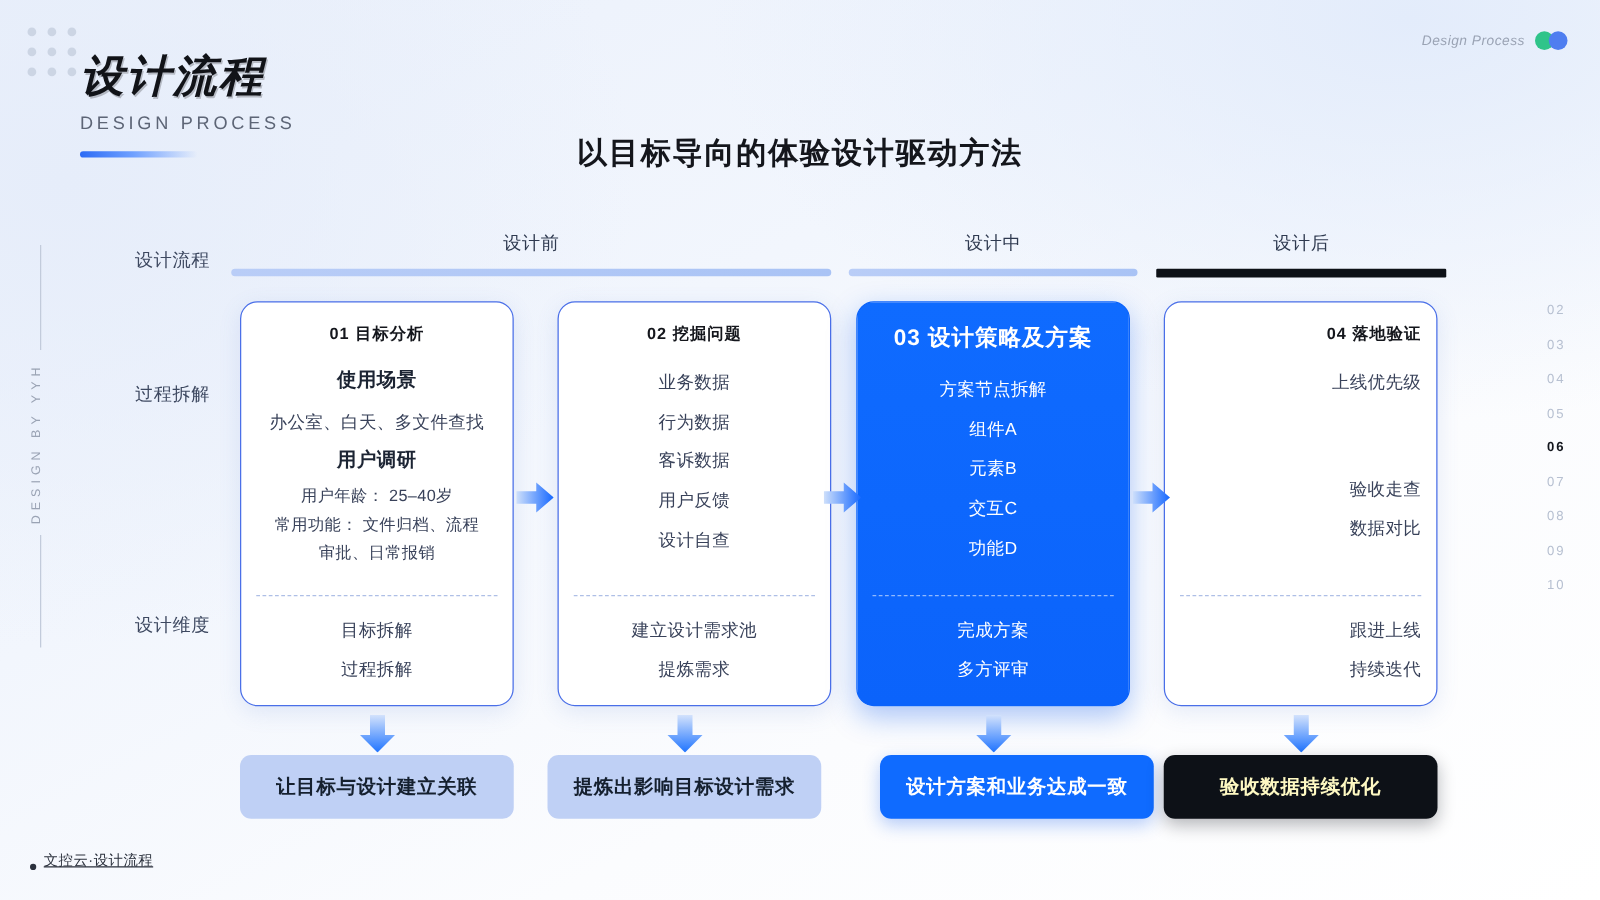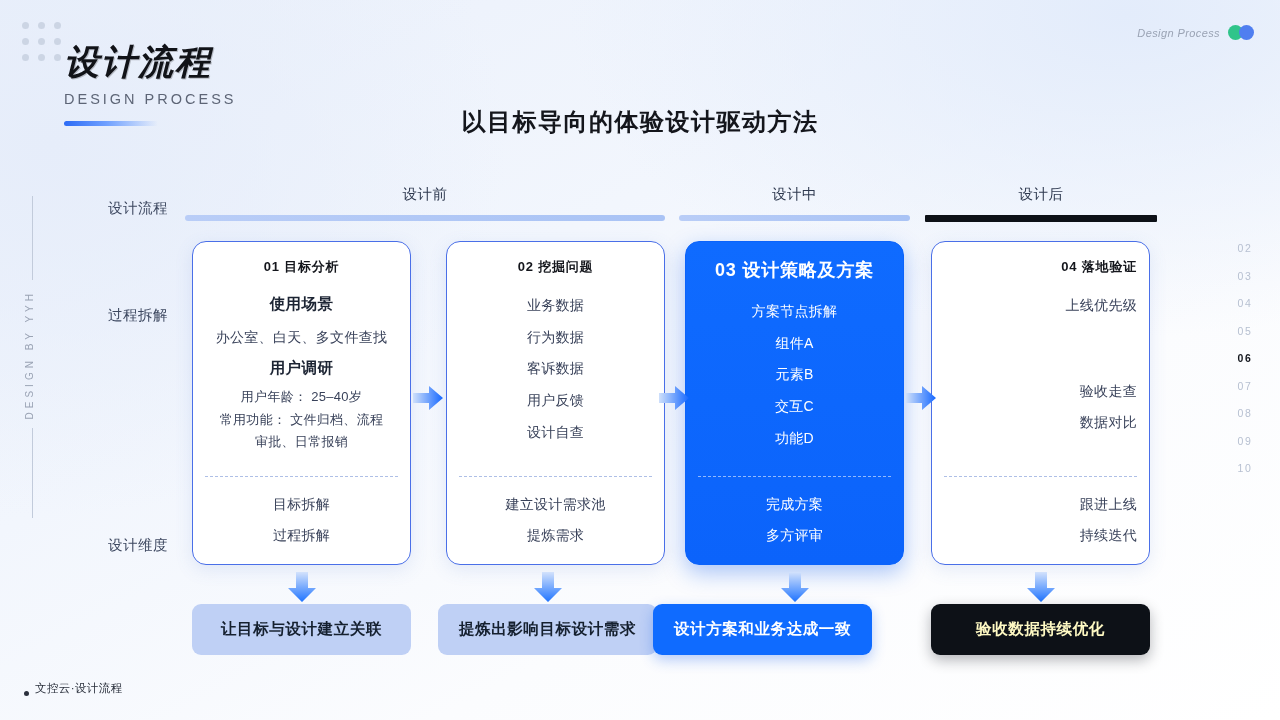--- a/index.html
+++ b/index.html
@@ -64,21 +64,21 @@
     font-size: 10px; letter-spacing: 4px; color: #9aa3b4;
     writing-mode: vertical-rl; transform: rotate(180deg); white-space: nowrap;
   }
 
   .row-label {
     position: absolute; width: 100px; text-align: center;
     font-size: 14.5px; color: #3d4860; letter-spacing: .5px;
   }
   .row-label.l1 { left: 88px; top: 199px; }
   .row-label.l2 { left: 88px; top: 306px; }
-  .row-label.l3 { left: 88px; top: 491px; margin-top: 45px; }
+  .row-label.l3 { left: 88px; top: 491px; }
 
   
   .phase { position: absolute; }
   .phase .name {
     text-align: center; font-size: 14.5px; color: #2f3a50; letter-spacing: .5px;
   }
   .phase .bar {
     margin-top: 11px; height: 6px; border-radius: 3px;
     background: linear-gradient(90deg, #b9cdf7 0%, #a9c3f5 100%);
   }
@@ -147,21 +147,21 @@
   .pagenums div {
     font-size: 10.5px; color: #b7c0d1; letter-spacing: 1.6px; line-height: 1;
     margin-bottom: 17px;
   }
   .pagenums div.cur { color: #13161d; font-weight: 700; }
 
   
   .footer {
     position: absolute; left: 24px; bottom: 24px;
     font-size: 11.5px; color: #2b313d; letter-spacing: .4px;
-    display: flex; align-items: flex-end; gap: 6px;
+    display: flex; align-items: flex-end; gap: 6px; text-decoration: underline;
   }
   .footer .bullet { width: 5px; height: 5px; border-radius: 50%; background: #2b313d; }
 </style>
 </head>
 <body>
 
 <div id="stage">
 
   <div class="dot-grid" id="dotgrid">
       <i style="left: 0px; top: 0px;"></i>
@@ -307,21 +307,21 @@
       </svg>
   </div>
   <div class="arrow-d" style="left:1026px;">
     <svg width="30" height="30" viewBox="0 0 30 30">
         <path d="M9 0 L21 0 L21 16 L29 16 L15 30 L1 16 L9 16 Z" fill="url(#dg)"></path>
       </svg>
   </div>
 
   <div class="pill" style="left:192px;">让目标与设计建立关联</div>
   <div class="pill" style="left:438px;">提炼出影响目标设计需求</div>
-  <div class="pill blue" style="left:653px;">设计方案和业务达成一致</div>
+  <div class="pill blue" style="left:704px;">设计方案和业务达成一致</div>
   <div class="pill dark" style="left:931px;">验收数据持续优化</div>
 
   <div class="pagenums" id="pagenums">
       <div>02</div>
       <div>03</div>
       <div>04</div>
       <div>05</div>
       <div class="cur">06</div>
       <div>07</div>
       <div>08</div>

